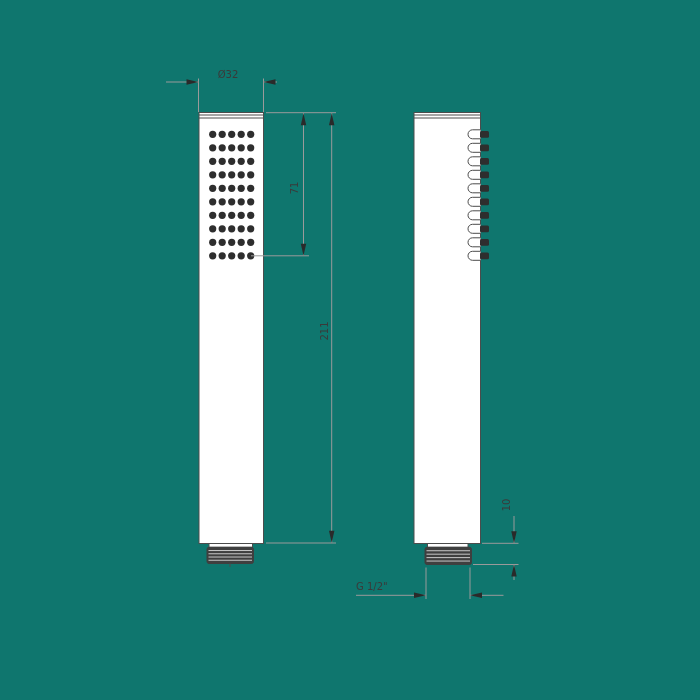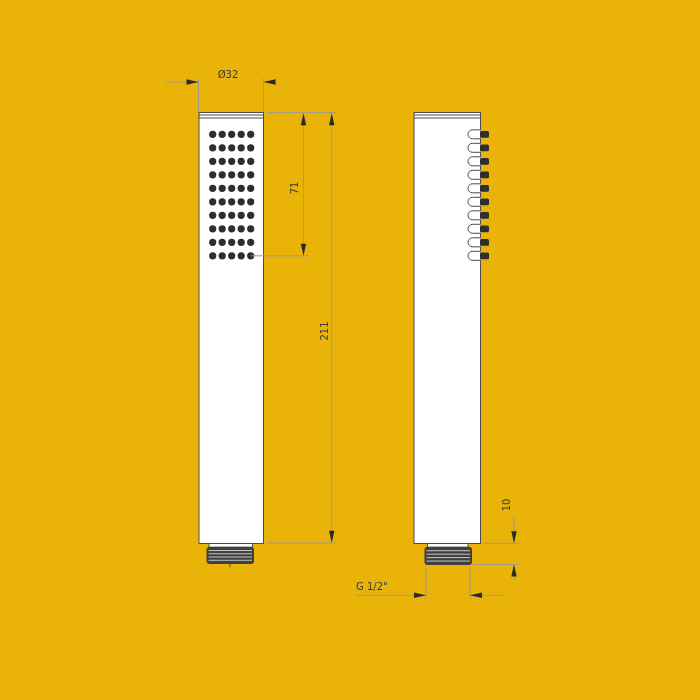--- a/index.html
+++ b/index.html
@@ -4,21 +4,21 @@
 <style>
   html, body {
     margin: 0;
     padding: 0;
     background: #ffffff;
   }
   .canvas {
     position: relative;
     width: 700px;
     height: 700px;
-    background: #eab308;
+    background: #0f766e;
     overflow: hidden;
     font-family: "DejaVu Sans", "Liberation Sans", sans-serif;
   }
   svg text {
     font-family: "DejaVu Sans", "Liberation Sans", sans-serif;
     font-size: 10px;
     fill: #3a3a3a;
   }
 </style>
 </head>

